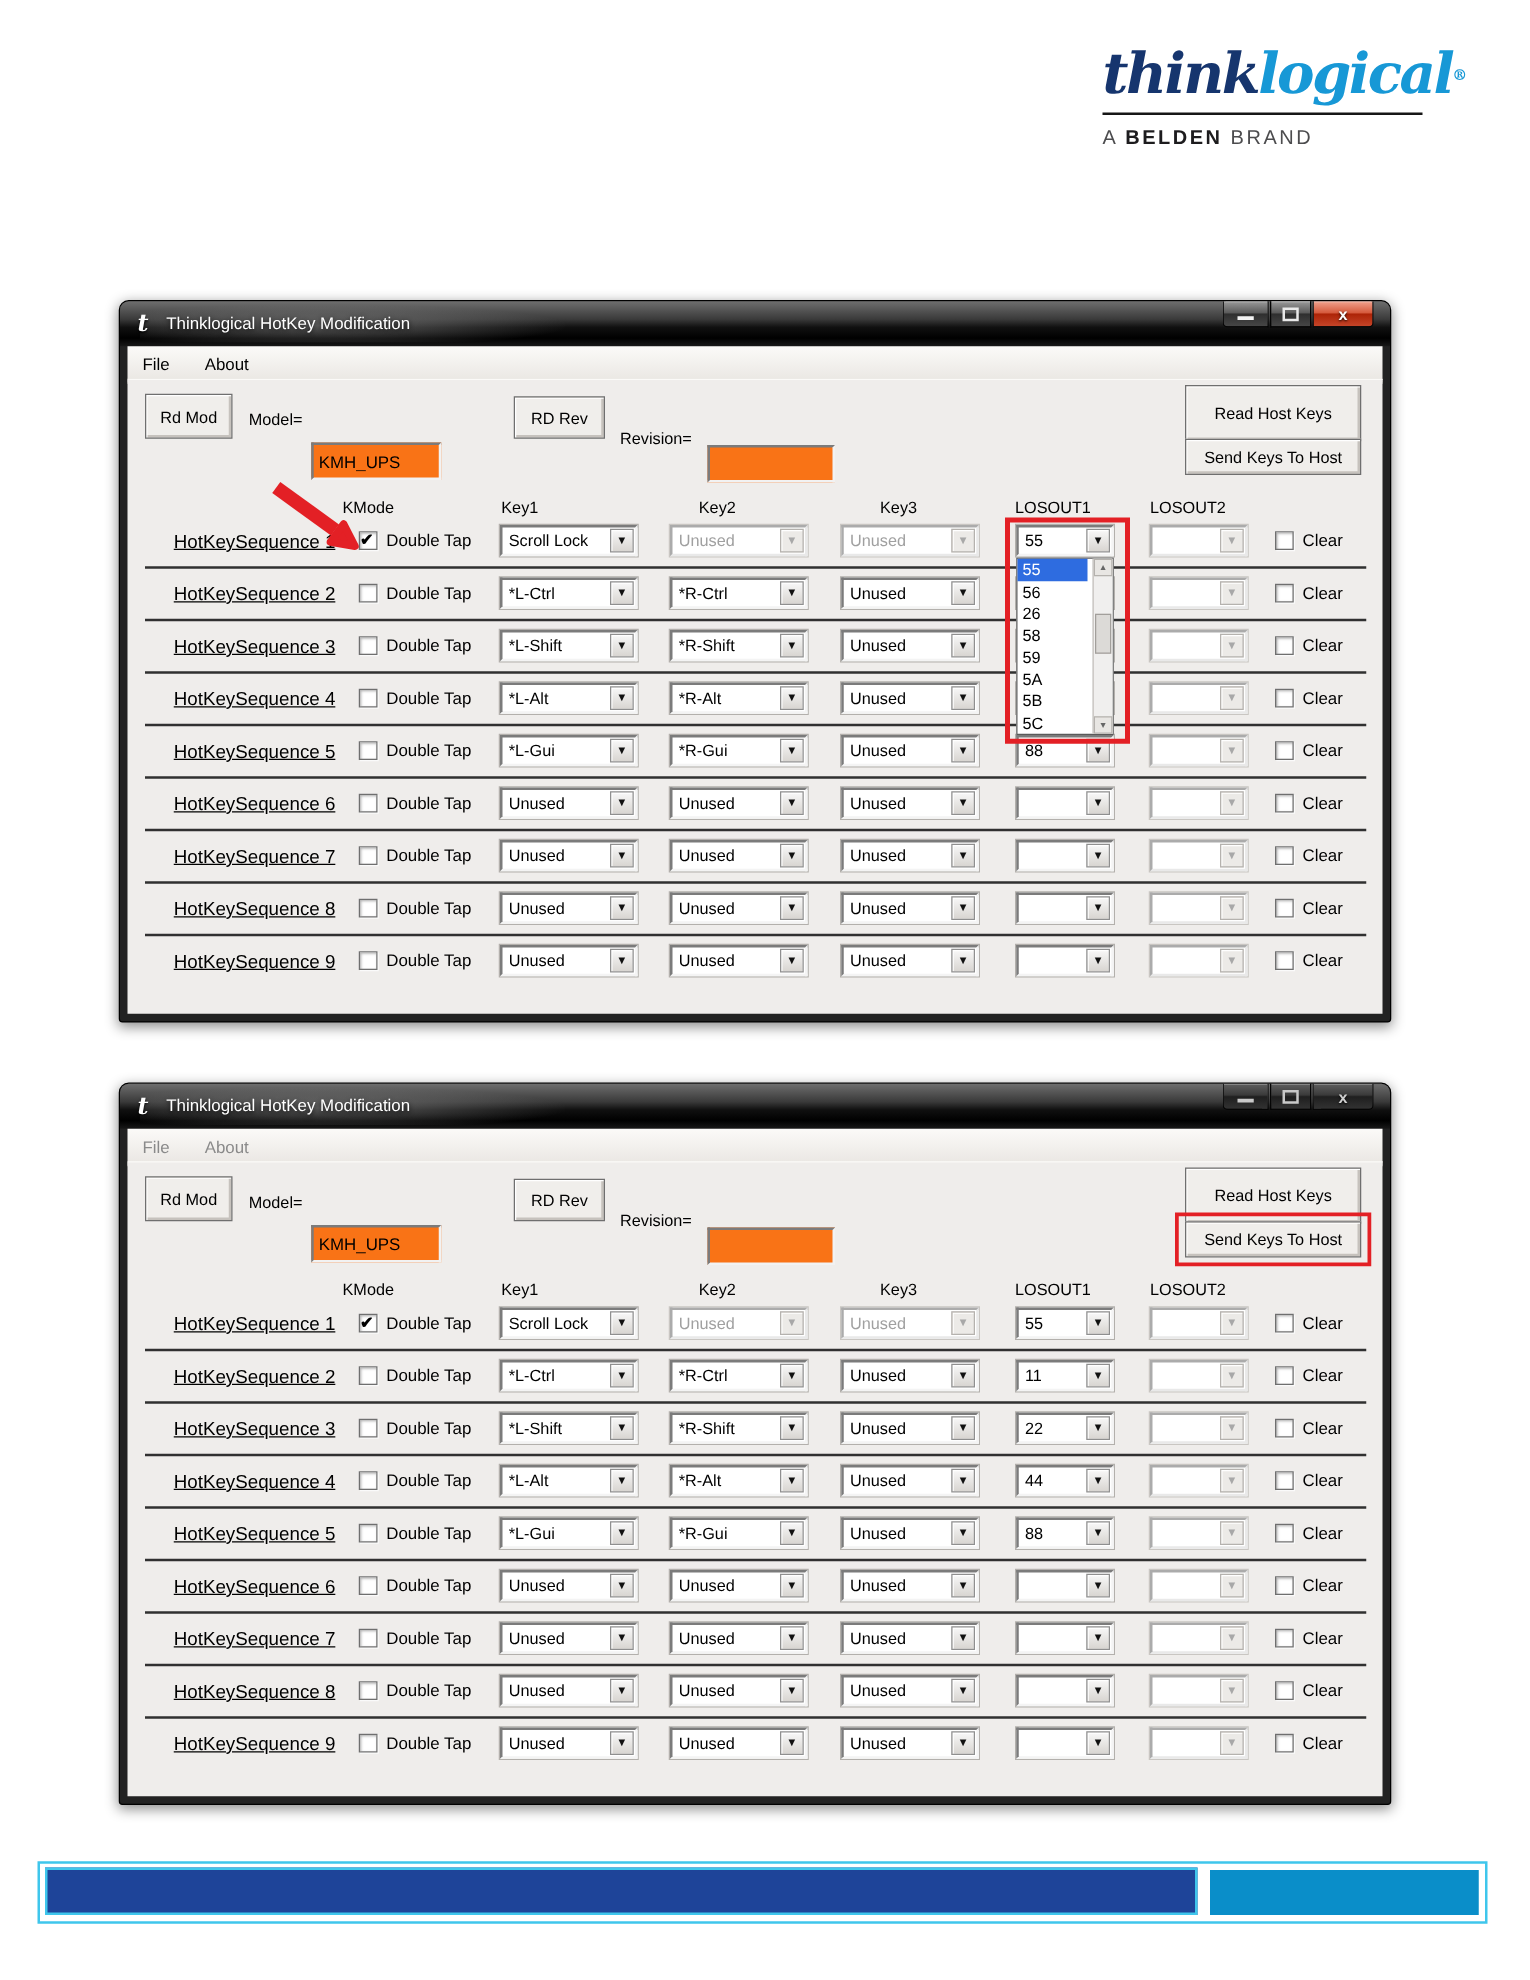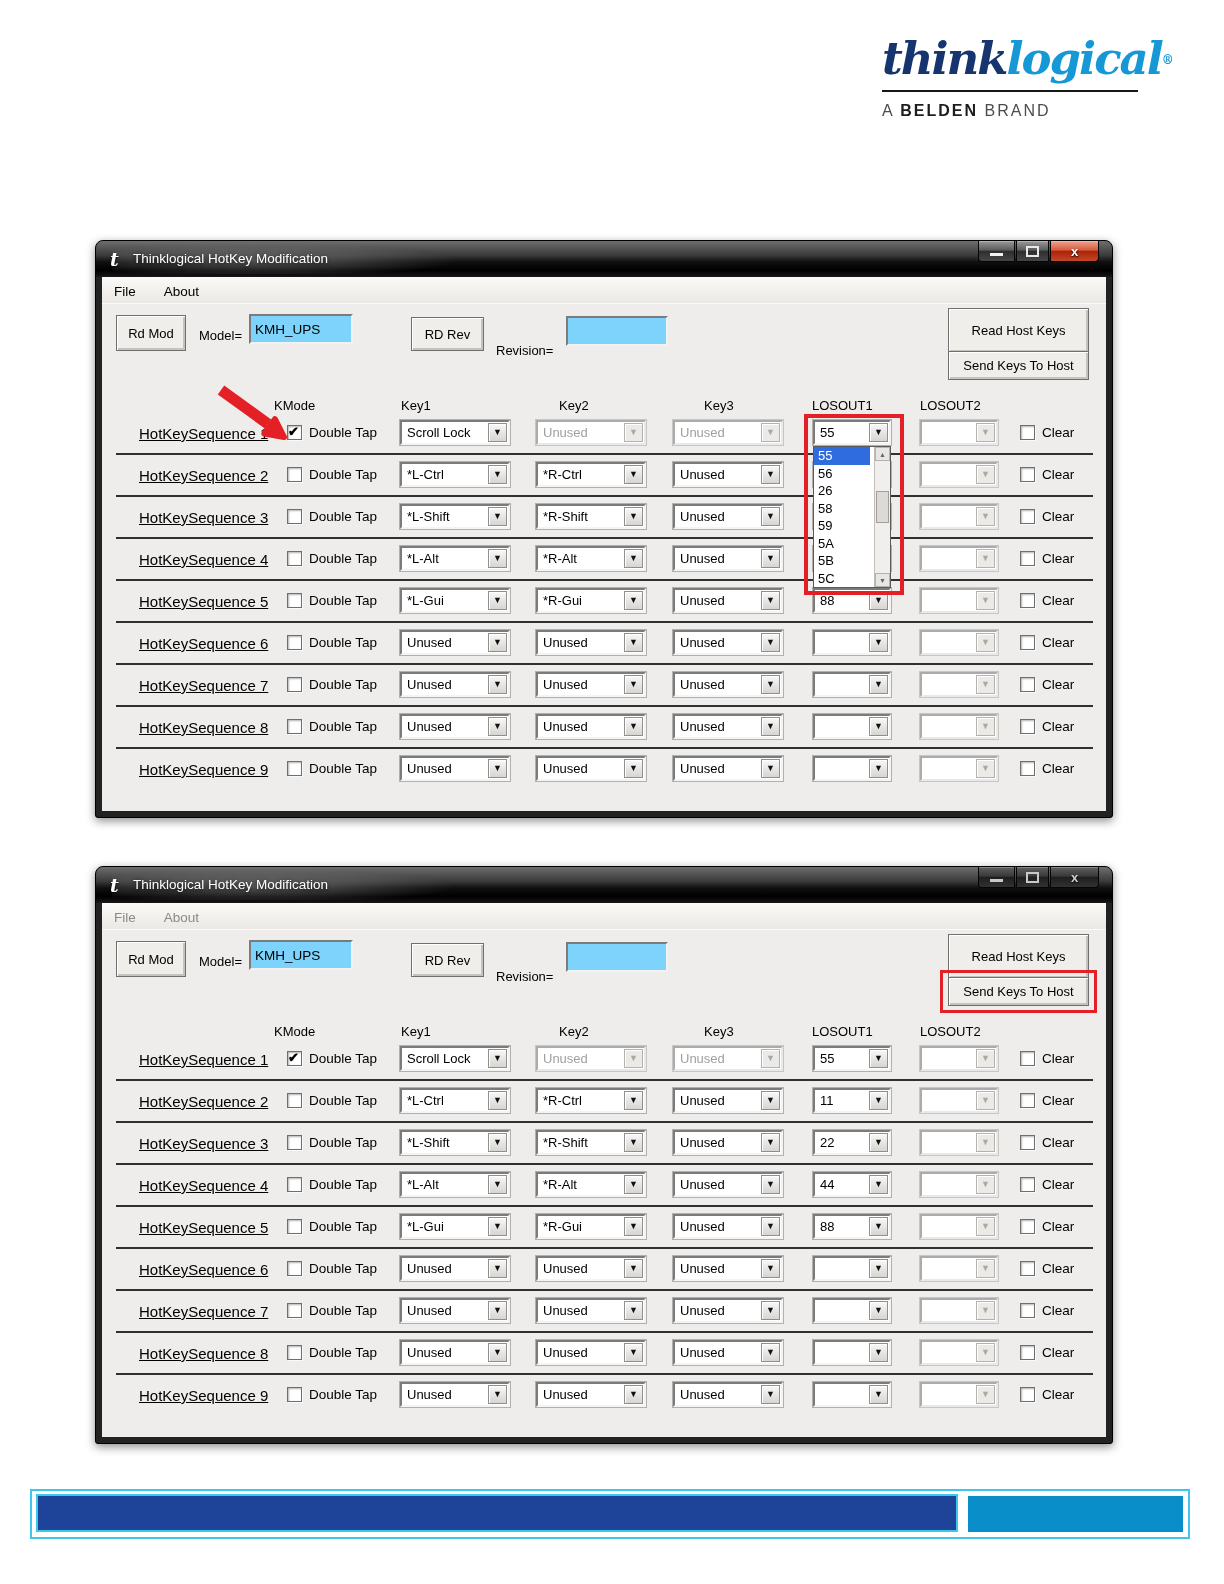--- a/index.html
+++ b/index.html
@@ -48,22 +48,22 @@
   .btn{position:absolute;background:#f0eeeb;border:1px solid #6f6f6f;box-sizing:border-box;
        box-shadow:inset 1px 1px 0 #ffffff,inset -2px -2px 0 #c6c2bd;
        display:flex;align-items:center;justify-content:center;font-size:13px;cursor:default;}
   .btn.rd-mod{left:14px;top:12px;width:70px;height:36px;}
   .btn.rd-rev{left:309px;top:14px;width:73px;height:34px;}
   .btn.read-host{left:846px;top:5px;width:141px;height:45px;}
   .btn.send-keys{left:846px;top:48px;width:141px;height:29px;}
   .lbl{position:absolute;font-size:13px;}
   .model-lbl{left:97px;top:25px;}
   .rev-lbl{left:394px;top:40px;}
-  .txt{position:absolute;background:#7dd3fc;border:2px solid;border-color:#7b7b7b #f2f2f2 #f2f2f2 #7b7b7b;
-       font:13.5px "Liberation Sans",sans-serif;padding:0 4px;box-sizing:border-box;outline:none;}
+  .txt{position:absolute;background:#f97316;border:2px solid;border-color:#7b7b7b #f2f2f2 #f2f2f2 #7b7b7b;
+       font:13.5px "Liberation Sans",sans-serif;padding:0 4px;box-sizing:border-box;outline:none;margin-top:40px;}
   .model-input{left:147px;top:11px;width:104px;height:30px;}
   .rev-input{left:464px;top:13px;width:102px;height:30px;}
   
   .hdr{position:absolute;top:95px;font-size:13px;}
   .hdr-kmode{left:172px;} .hdr-key1{left:299px;text-align:right;} .hdr-key2{left:457px;}
   .hdr-key3{left:602px;} .hdr-losout1{left:710px;} .hdr-losout2{left:818px;}
   .rows{position:absolute;left:0;right:0;top:109px;}
   .trow{position:relative;height:42px;}
   .trow:not(:last-child)::after{content:"";position:absolute;left:14px;right:13px;bottom:-1px;height:2px;background:#303030;}
   .row-label{position:absolute;left:37px;top:13px;font-size:15px;white-space:nowrap;text-decoration:underline;}

